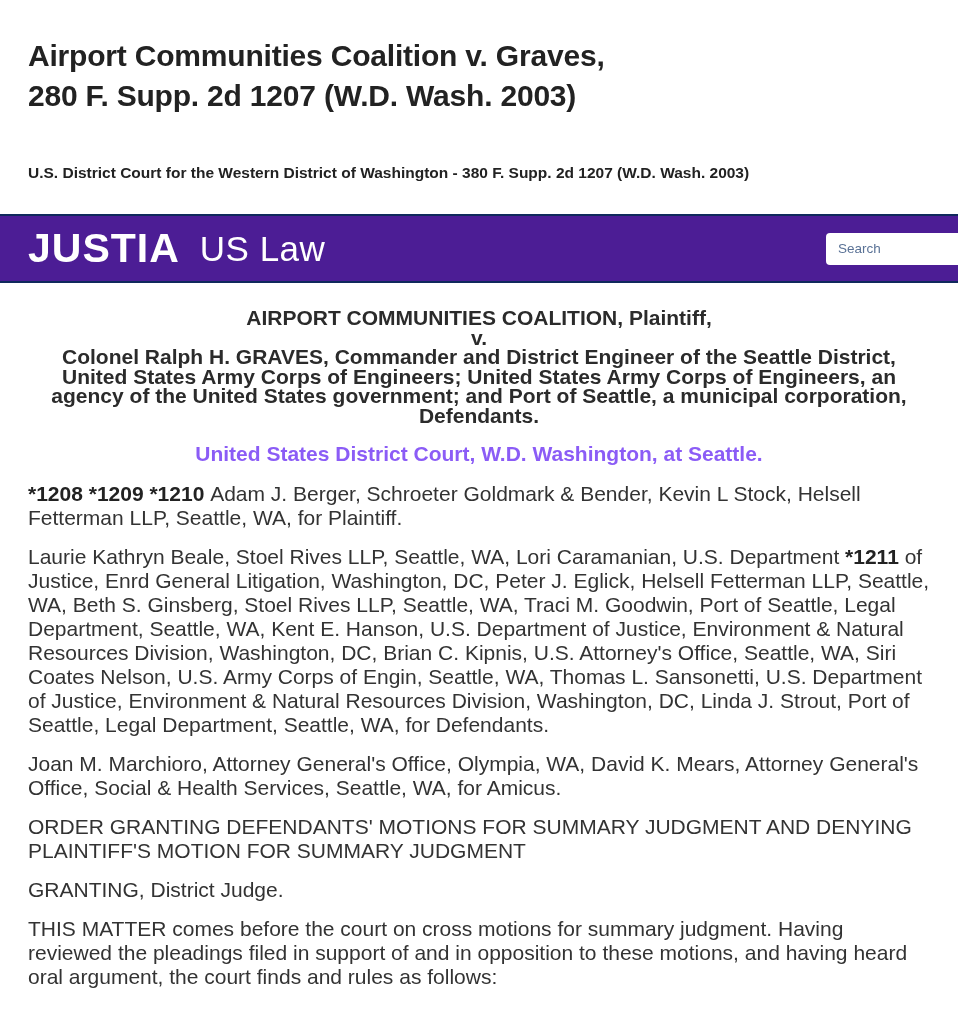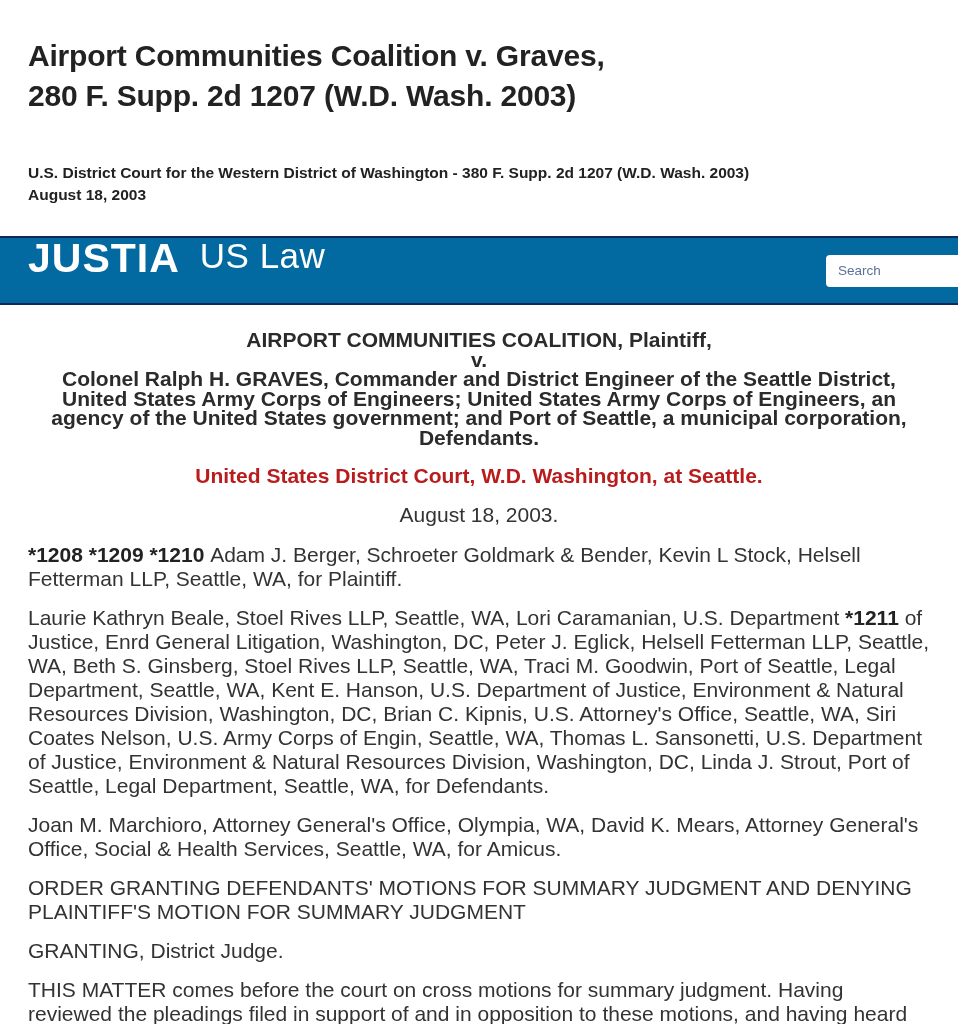--- a/index.html
+++ b/index.html
@@ -34,25 +34,25 @@
     font-size: 15.5px;
     font-weight: 700;
     line-height: 22px;
     color: #222222;
     margin: 0 0 30px 0;
   }
   
   .banner {
     position: relative;
     height: 65px;
-    background: #0369a1;
+    background: #4c1d95;
     border-top: 2px solid #10295c;
     border-bottom: 2px solid #10295c;
     display: flex;
-    align-items: flex-start;
+    align-items: center;
     padding: 0 28px;
     overflow: hidden;
   }
   .logo {
     color: #ffffff;
     font-size: 41px;
     font-weight: 700;
     letter-spacing: 1px;
     line-height: 1;
     cursor: pointer;
@@ -99,57 +99,55 @@
     line-height: 19.5px;
     color: #2b2b2b;
   }
   p.centered {
     margin: 18px 0;
     text-align: center;
     line-height: 21px;
     color: #333333;
   }
   p.centered.first { margin-top: 23px; }
-  p.centered.bold { font-weight: 700; color: #b91c1c; }
+  p.centered.bold { font-weight: 700; color: #8b5cf6; }
   .body-para {
     margin: 15px 0;
     line-height: 24px;
     text-align: left;
     color: #333333;
   }
   .body-para b { color: #222222; }
 </style>
 </head>
 <body>
 
 <div class="page">
 
   <header class="doc-header">
     <h1 class="case-title">
       <span class="t-line">Airport Communities Coalition v. Graves,</span>
       <span class="t-line">280 F. Supp. 2d 1207 (W.D. Wash. 2003)</span>
     </h1>
     <div class="court-meta">
       <div>U.S. District Court for the Western District of Washington - 380 F. Supp. 2d 1207 (W.D. Wash. 2003)</div>
-      <div>August 18, 2003</div>
     </div>
   </header>
 
   <div class="banner">
     <span class="logo">JUSTIA</span>
     <span class="logo-sub">US Law</span>
     <input class="search" type="text" placeholder="Search" style="">
   </div>
 
   <main class="case-body">
     <p class="caption">AIRPORT COMMUNITIES COALITION, Plaintiff,</p>
     <p class="caption">v.</p>
     <p class="caption">Colonel Ralph H. GRAVES, Commander and District Engineer of the Seattle District, United States Army Corps of Engineers; United States Army Corps of Engineers, an agency of the United States government; and Port of Seattle, a municipal corporation, Defendants.</p>
     <p class="centered bold">United States District Court, W.D. Washington, at Seattle.</p>
-    <p class="centered">August 18, 2003.</p>
     <div>
         <p class="body-para"><b>*1208 *1209 *1210 </b><span>Adam J. Berger, Schroeter Goldmark &amp; Bender, Kevin L Stock, Helsell Fetterman LLP, Seattle, WA, for Plaintiff.</span></p>
         <p class="body-para"><span>Laurie Kathryn Beale, Stoel Rives LLP, Seattle, WA, Lori Caramanian, U.S. Department </span><b>*1211</b><span> of Justice, Enrd General Litigation, Washington, DC, Peter J. Eglick, Helsell Fetterman LLP, Seattle, WA, Beth S. Ginsberg, Stoel Rives LLP, Seattle, WA, Traci M. Goodwin, Port of Seattle, Legal Department, Seattle, WA, Kent E. Hanson, U.S. Department of Justice, Environment &amp; Natural Resources Division, Washington, DC, Brian C. Kipnis, U.S. Attorney's Office, Seattle, WA, Siri Coates Nelson, U.S. Army Corps of Engin, Seattle, WA, Thomas L. Sansonetti, U.S. Department of Justice, Environment &amp; Natural Resources Division, Washington, DC, Linda J. Strout, Port of Seattle, Legal Department, Seattle, WA, for Defendants.</span></p>
         <p class="body-para"><span>Joan M. Marchioro, Attorney General's Office, Olympia, WA, David K. Mears, Attorney General's Office, Social &amp; Health Services, Seattle, WA, for Amicus.</span></p>
         <p class="body-para"><span>ORDER GRANTING DEFENDANTS' MOTIONS FOR SUMMARY JUDGMENT AND DENYING PLAINTIFF'S MOTION FOR SUMMARY JUDGMENT</span></p>
         <p class="body-para"><span>GRANTING, District Judge.</span></p>
         <p class="body-para"><span>THIS MATTER comes before the court on cross motions for summary judgment. Having reviewed the pleadings filed in support of and in opposition to these motions, and having heard oral argument, the court finds and rules as follows:</span></p>
       </div>
   </main>
 

